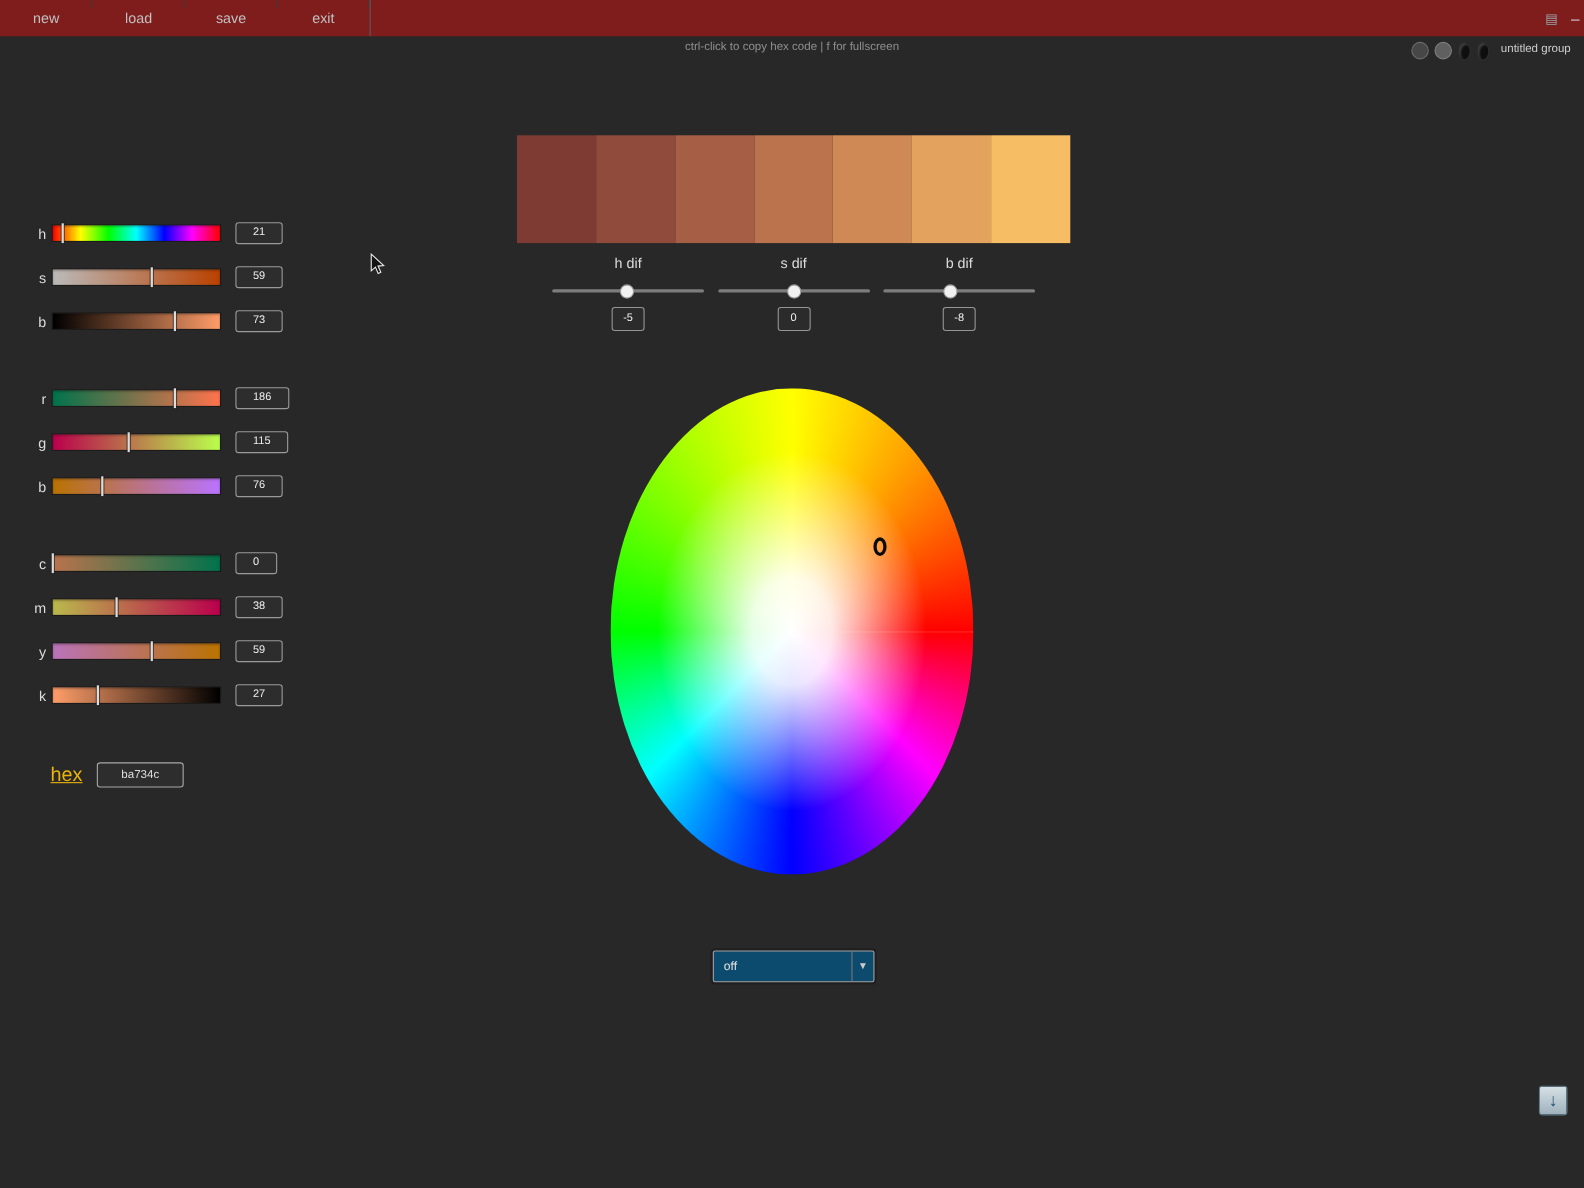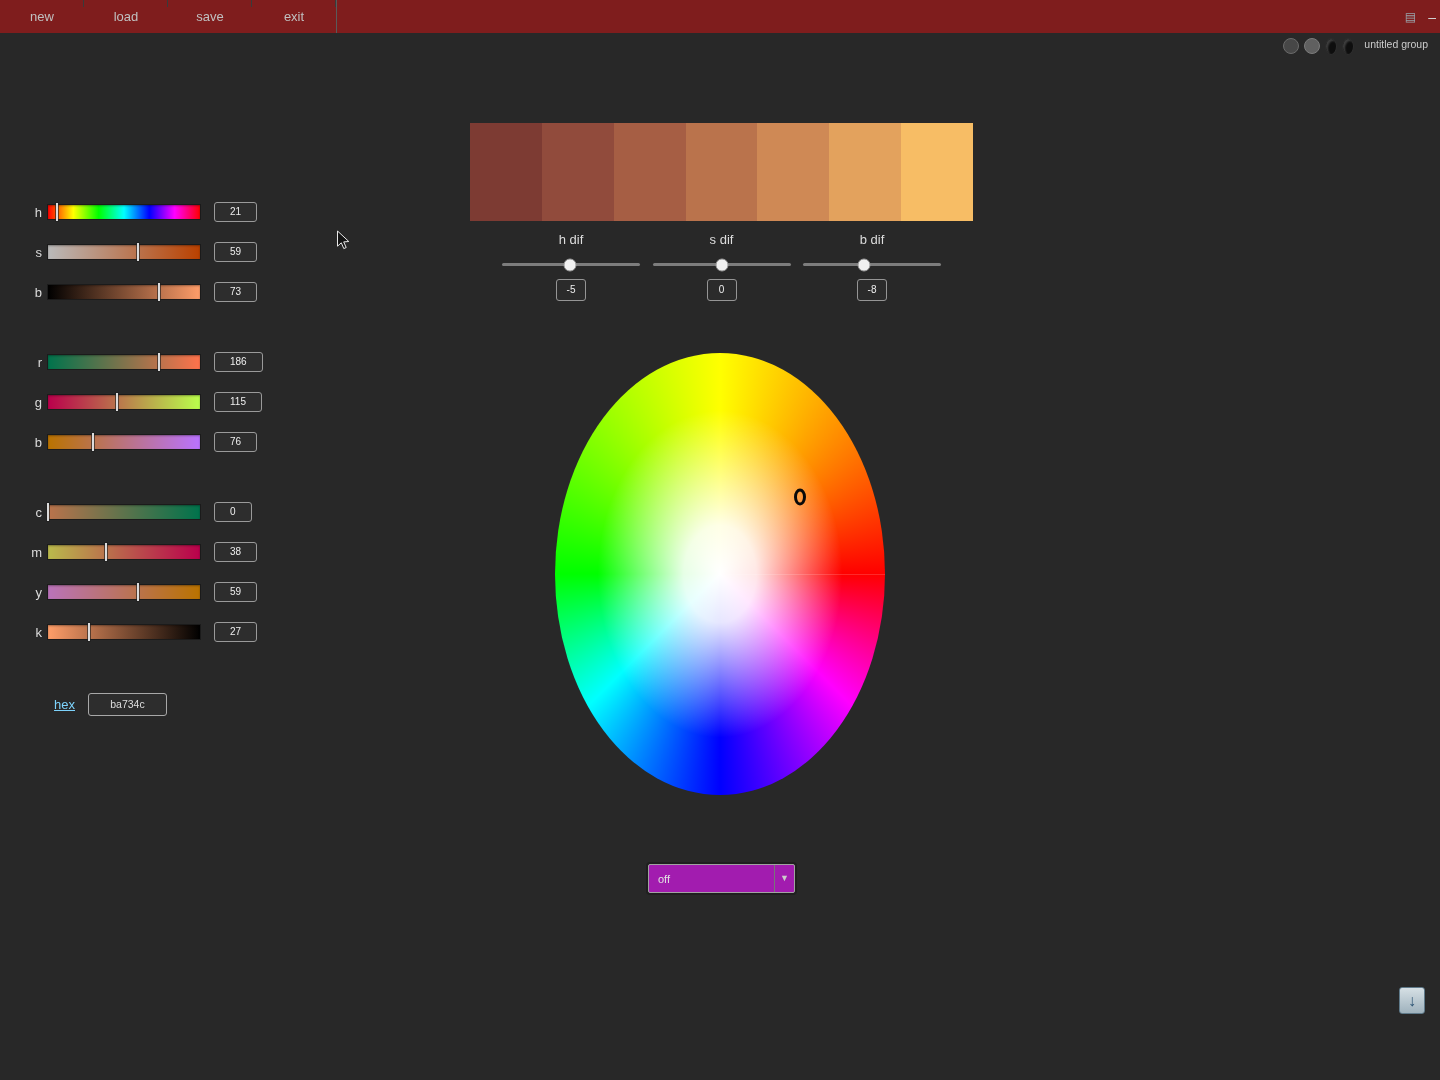--- a/index.html
+++ b/index.html
@@ -51,38 +51,38 @@
   .ch-label { width:12px; text-align:right; color:#dcdcdc; font-size:13px; }
   .ch-bar { position:relative; width:152px; height:14px; margin-left:6px;
             box-shadow:0 0 0 1px #1b1b1b, inset 0 1px 2px rgba(0,0,0,.35); }
   .ch-marker { position:absolute; top:-2px; bottom:-2px; width:2px; background:#dcdcdc;
                box-shadow:0 0 0 1px rgba(30,30,30,.65); transform:translateX(-50%); }
   .ch-value { margin-left:14px; min-width:34px; height:20px; line-height:18px; text-align:right; color:#eeeeee;
               font-size:10px; background:#2d2d2d; border:1px solid #9a9a9a; border-radius:3px; padding:0 15px; }
 
   
   .hex-row { position:absolute; left:30px; top:693px; display:flex; align-items:center; }
-  .hex-label { width:45px; text-align:right; color:#7dd3fc; font-size:13px;text-decoration:underline; }
+  .hex-label { width:45px; text-align:right; color:#eab308; font-size:18px;text-decoration:underline; }
   .hex-box { margin-left:13px; width:79px; height:23px; line-height:21px; text-align:center; color:#dddddd;
              font-size:10.5px; background:#2d2d2d; border:1px solid #a8a8a8; border-radius:3px; }
 
   
   .wheel { position:absolute; left:555px; top:353px; width:330px; height:442px; border-radius:50%;
            background:
              radial-gradient(closest-side, #ffffff 0%, rgba(255,255,255,.9) 22%, rgba(255,255,255,0) 74%),
              conic-gradient(from 90deg,
                #ff0000 0deg, #ff00ff 45deg, #0000ff 90deg, #00ffff 135deg,
                #00ff00 180deg, #ffff00 270deg, #ff0000 360deg); }
   .wheel::after { content:""; position:absolute; right:0; top:50%; width:50%; height:1px;
                   background:rgba(255,255,255,.16); }
   .wheel-cursor { position:absolute; width:12px; height:17px; border:3px solid #0a0a0a; border-radius:50%;
                   transform:translate(-50%,-50%); }
 
   
-  .dropdown { position:absolute; left:648px; top:864px; width:147px; height:29px; background:#a21caf;
+  .dropdown { position:absolute; left:648px; top:864px; width:147px; height:29px; background:#0c4a6e;
               border:1px solid #a2a2a2; box-shadow:0 0 0 2px #1f1f1f; border-radius:2px;
               display:flex; align-items:center; }
   .dd-value { flex:1; padding-left:9px; color:#e2e2e2; font-size:11px; }
   .dd-arrow { width:20px; text-align:center; color:#cccccc; font-size:9px; border-left:1px solid #777777;
               line-height:27px; height:27px; }
 
   
   .export-btn { position:absolute; left:1399px; top:987px; width:26px; height:27px;
                 background:linear-gradient(#d6e0e5,#9fb2bd); border:1px solid #5f7a8a; border-radius:3px;
                 display:flex; align-items:center; justify-content:center; }
@@ -103,20 +103,21 @@
         <div class="menu-item">save</div>
         <div class="menu-item">exit</div>
       </nav>
     <div class="menu-divider"></div>
     <div class="menubar-right">
       <span class="win-icon">▤</span>
       <span class="win-min">–</span>
     </div>
   </header>
 
+  <div class="hint">ctrl-click to copy hex code  |  f for fullscreen</div>
 
   <div class="group-bar">
     <span class="gicon gi1"></span>
     <span class="gicon gi2"></span>
     <span class="gicon gi3"></span>
     <span class="gicon gi4"></span>
     <span class="group-label">untitled group</span>
   </div>
 
   <div class="palette">

